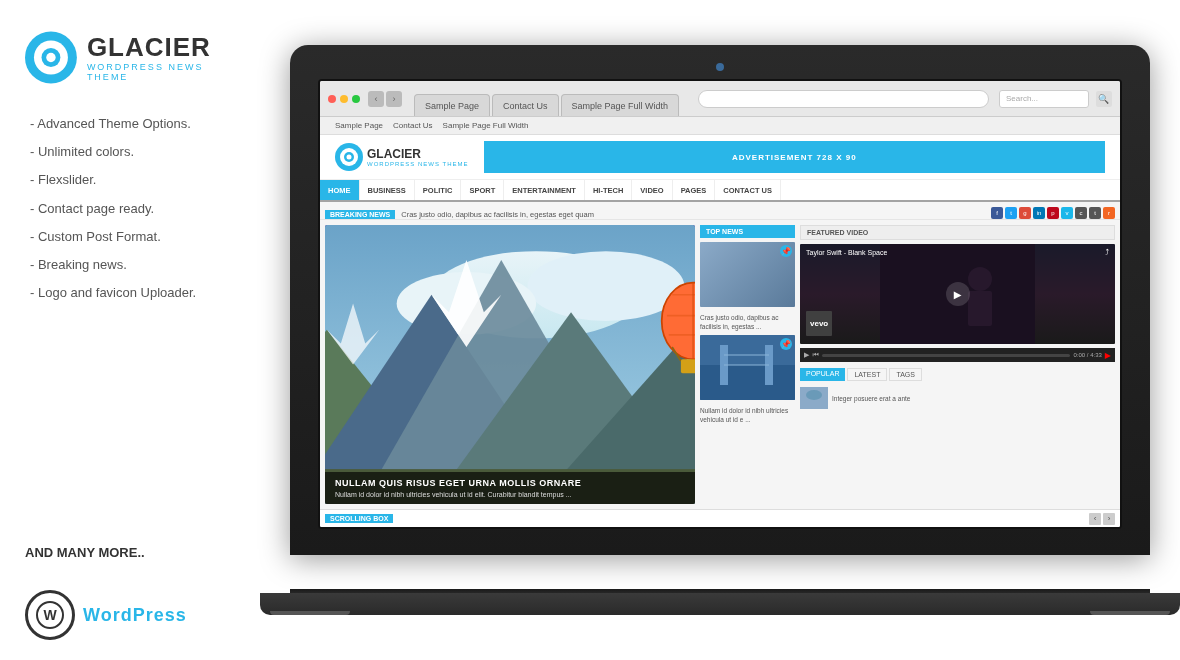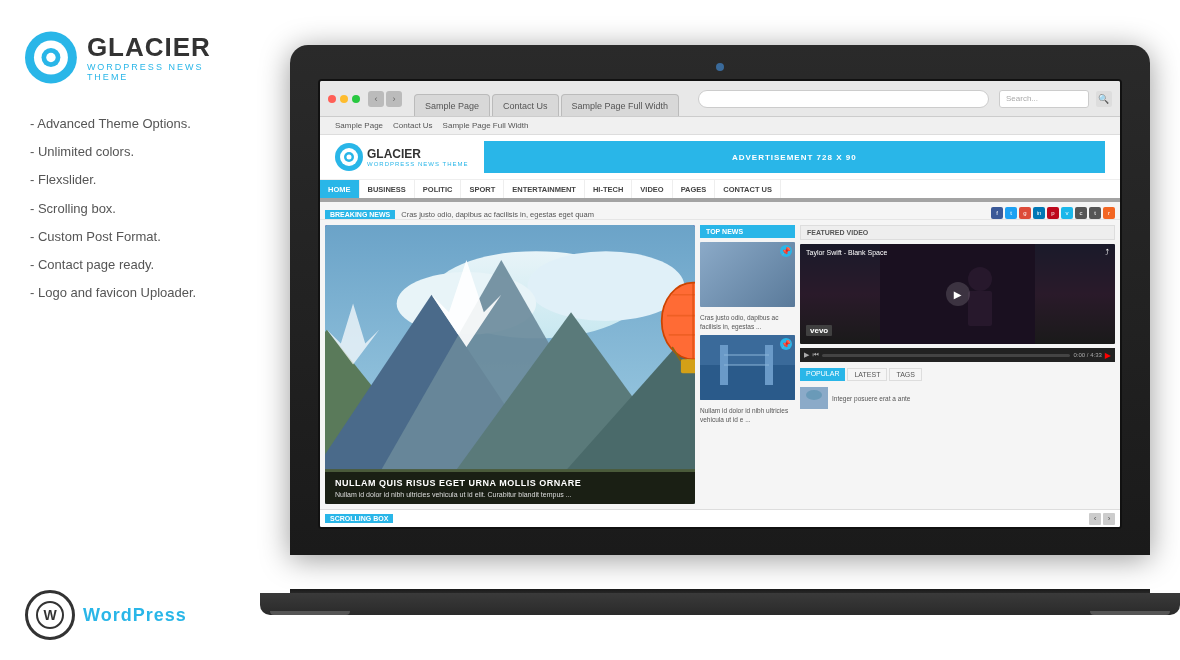--- a/index.html
+++ b/index.html
@@ -311,21 +311,21 @@
       font-size: 8px;
       font-weight: bold;
       letter-spacing: 1px;
     }
 
     
     .website-main-nav {
       background: white;
       display: flex;
       height: 22px;
-      border-bottom: 4px solid #a3a3a3;
+      border-bottom: 2px solid #a3a3a3;
     }
 
     .nav-item-ws {
       font-size: 7.5px;
       color: #444;
       padding: 0 8px;
       display: flex;
       align-items: center;
       border-right: 1px solid #eee;
       font-weight: bold;
@@ -545,21 +545,21 @@
     }
 
     .vevo-logo {
       position: absolute;
       bottom: 8px;
       left: 6px;
       background: #404040;
       color: white;
       font-size: 8px;
       font-weight: bold;
-      padding: 1px 4px;
+      padding: 8px 4px;
       border-radius: 1px;
     }
 
     .video-controls {
       display: flex;
       align-items: center;
       gap: 3px;
       background: #222;
       padding: 2px 4px;
       height: 14px;
@@ -711,26 +711,27 @@
     <div class="logo-text-area">
       <span class="logo-glacier">GLACIER</span>
       <span class="logo-tagline">WORDPRESS NEWS THEME</span>
     </div>
   </div>
 
   <ul class="features-list">
     <li>- Advanced Theme Options.</li>
     <li>- Unlimited colors.</li>
     <li>- Flexslider.</li>
-    <li>- Scrolling box.</li>
+    <li>- Contact page ready.</li>
     <li>- Custom Post Format.</li>
-    <li>- Contact page ready.</li>
+    <li>- Breaking news.</li>
     <li>- Logo and favicon Uploader.</li>
   </ul>
 
+  <div class="and-more">AND MANY MORE..</div>
 
   <div class="wp-logo-area">
     <div class="wp-logo-circle">
       <svg width="30" height="30" viewBox="0 0 30 30">
         <circle cx="15" cy="15" r="13" fill="none" stroke="#333" stroke-width="2"></circle>
         <text x="15" y="20" text-anchor="middle" font-size="14" font-weight="bold" fill="#333" font-family="Arial">W</text>
       </svg>
     </div>
     <span class="wp-text" style="color:#29b6e8;font-weight:bold;font-size:18px;">WordPress</span>
   </div>

